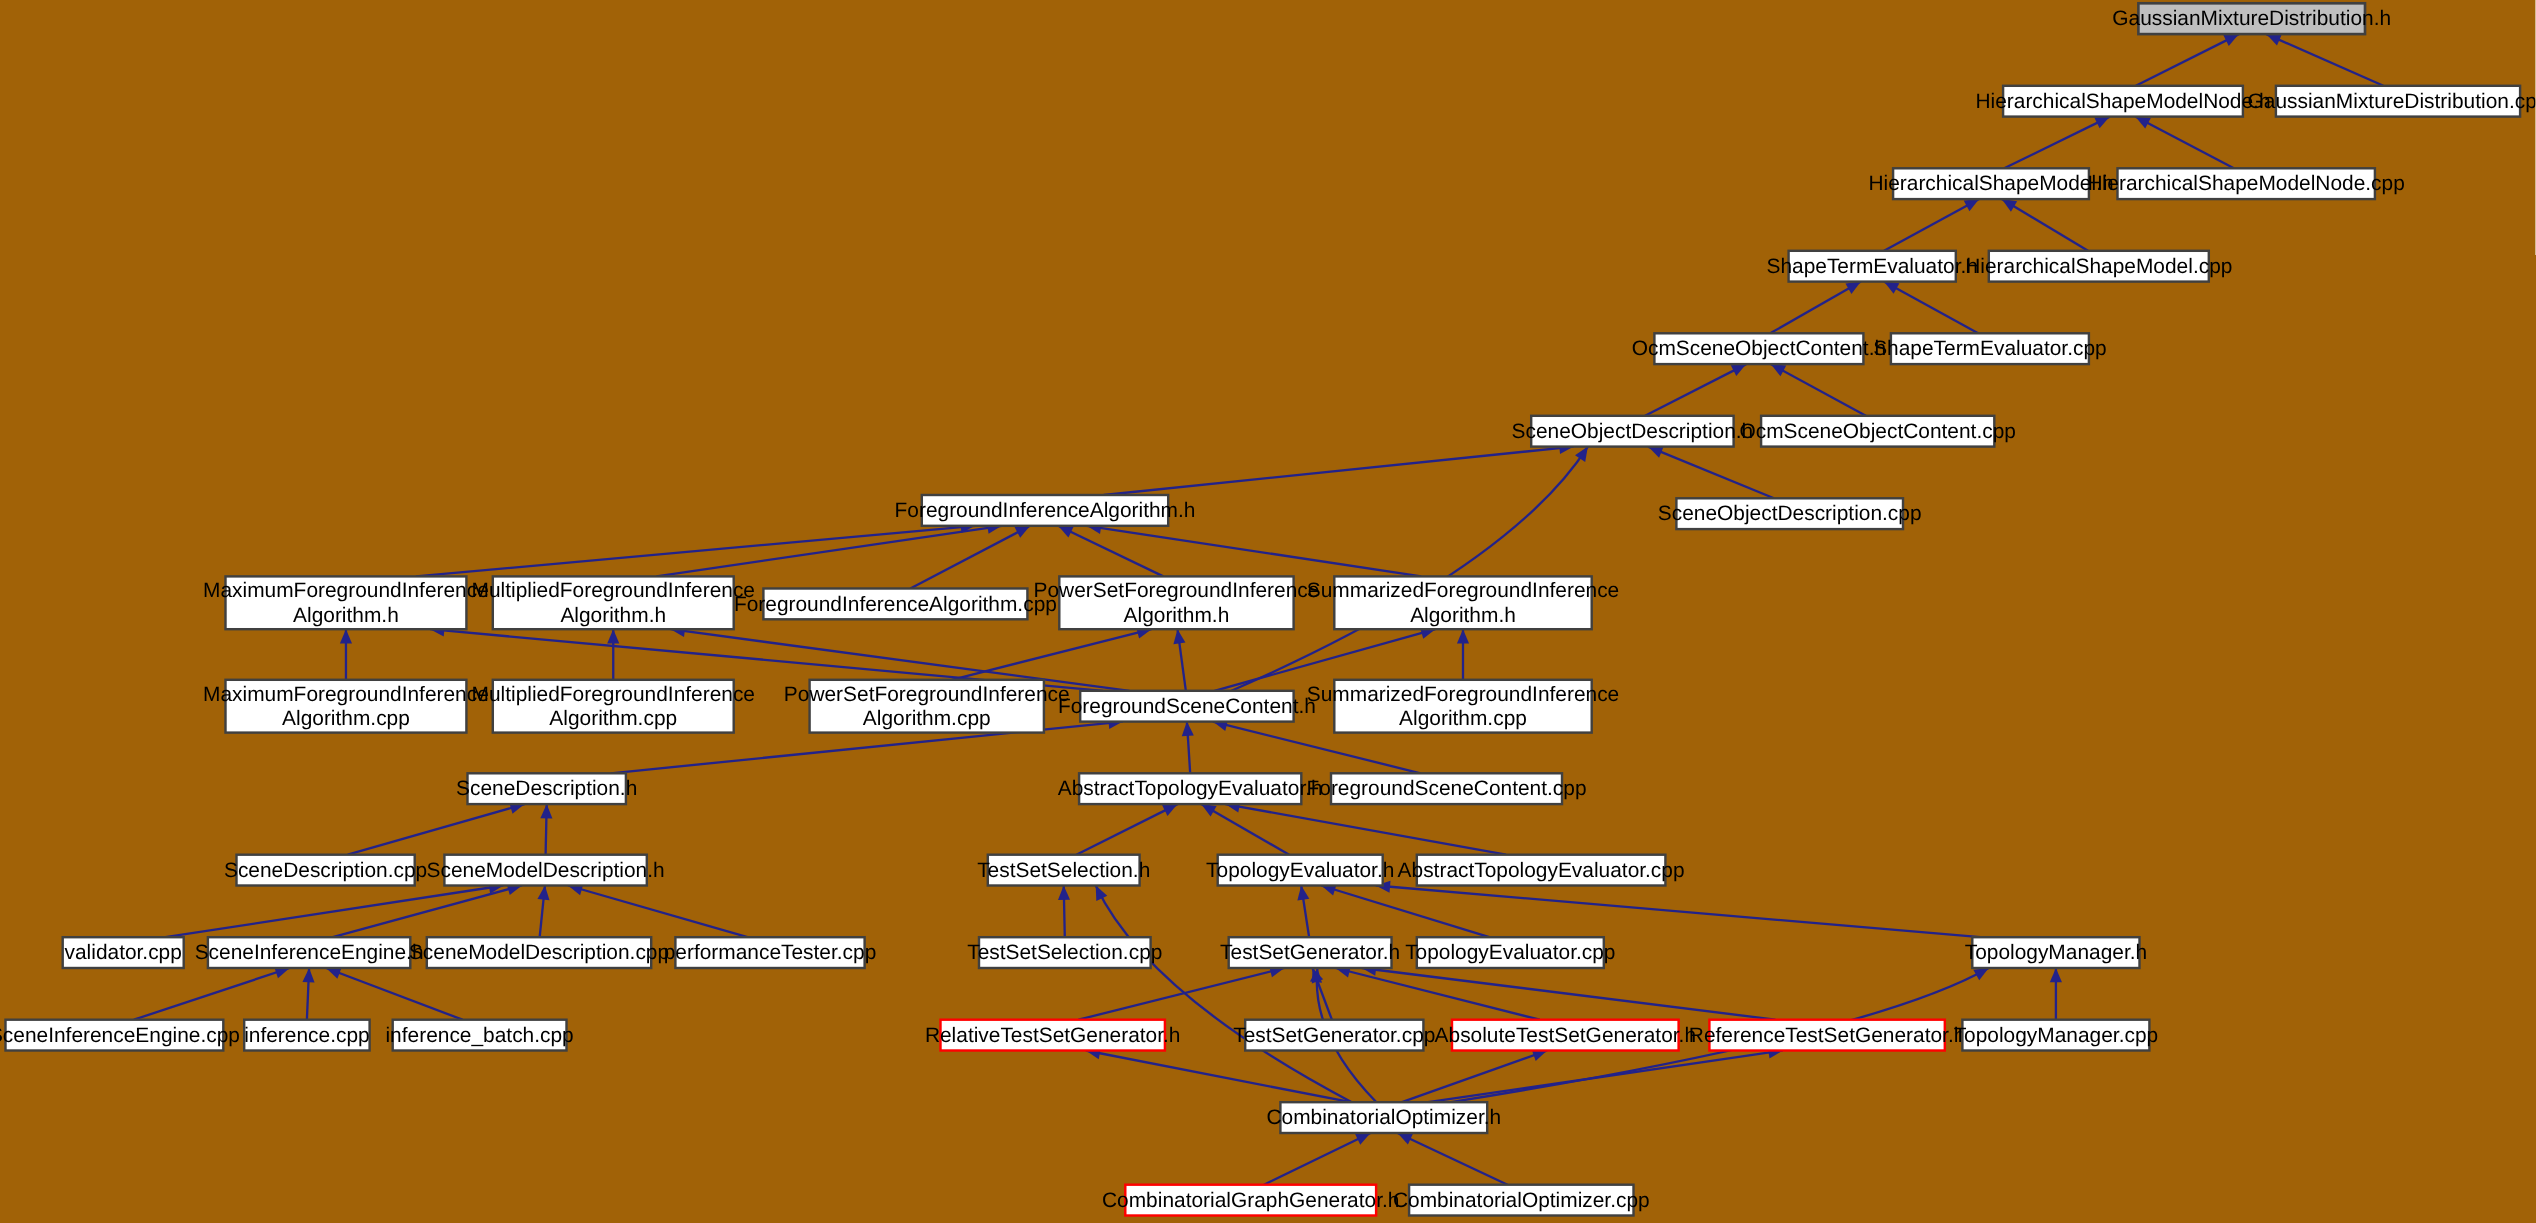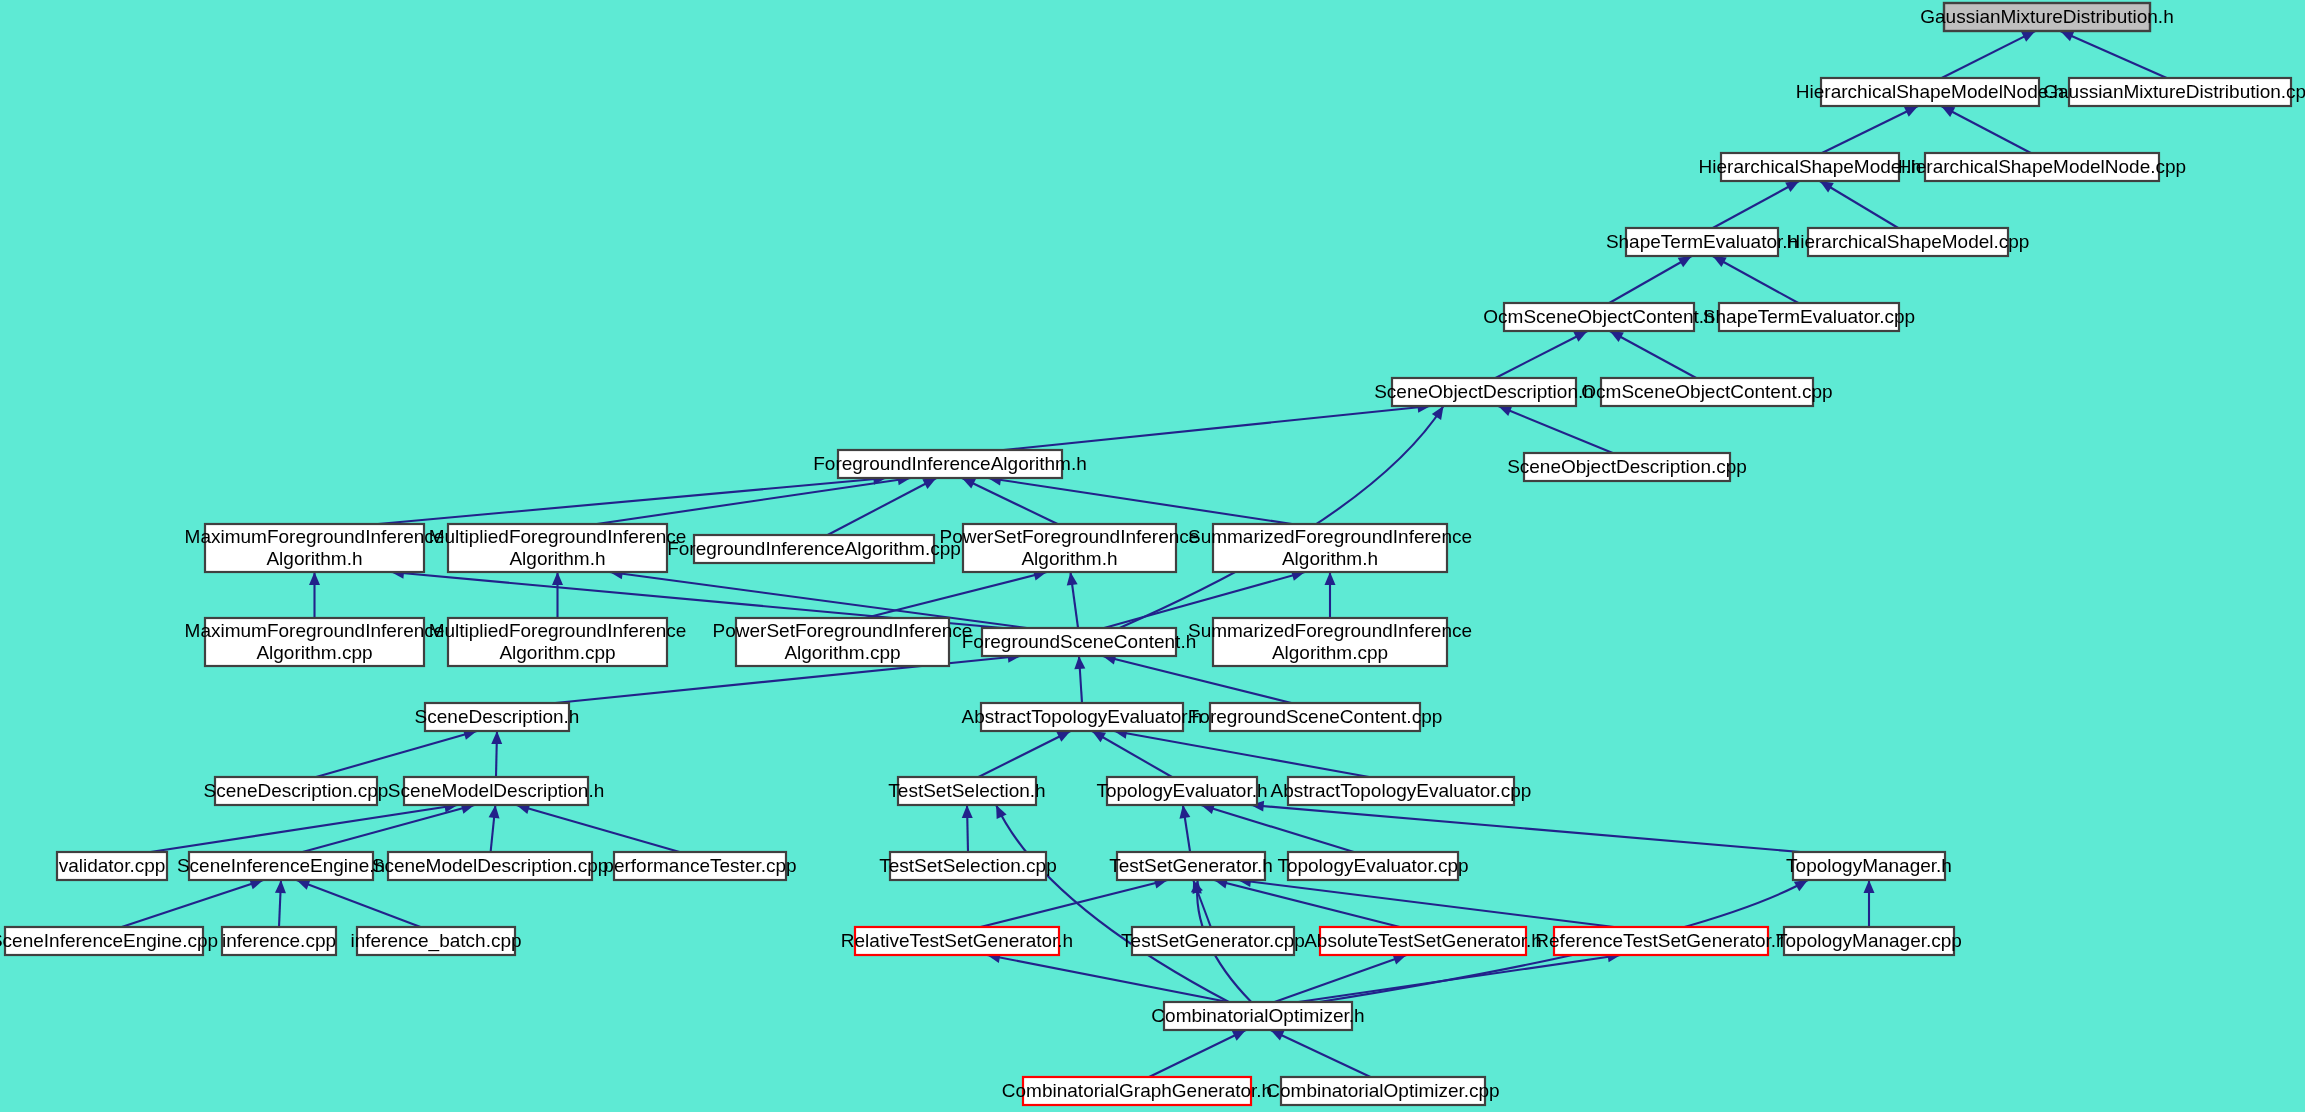--- a/index.html
+++ b/index.html
@@ -1,17 +1,17 @@
 <!DOCTYPE html>
 <html><head>
 <meta charset="utf-8">
 <style>
   html,body{margin:0;padding:0;background:#ffffff;}
   body{font-family:"Liberation Sans", sans-serif;}
-  #stage{position:relative;width:2305px;height:1112px;background:#5eead4;overflow:hidden;}
+  #stage{position:relative;width:2305px;height:1112px;background:#a16207;overflow:hidden;}
   #graph{position:absolute;left:0;top:0;width:2305px;height:1112px;}
   .node-rect{fill:#ffffff;stroke:#404040;stroke-width:2.2;}
   .node-rect.root{fill:#bfbfbf;stroke:#404040;stroke-width:2.4;}
   .node-rect.hl{fill:#ffffff;stroke:#ff0000;stroke-width:2.2;}
   .node-text{font-family:"Liberation Sans", sans-serif;font-size:19px;fill:#000000;
              text-anchor:middle;dominant-baseline:middle;}
   .edge{fill:none;stroke:#22228a;stroke-width:2.1;}
   .arrowhead{fill:#22228a;stroke:none;}
   .node-g{cursor:pointer;}
 </style>

